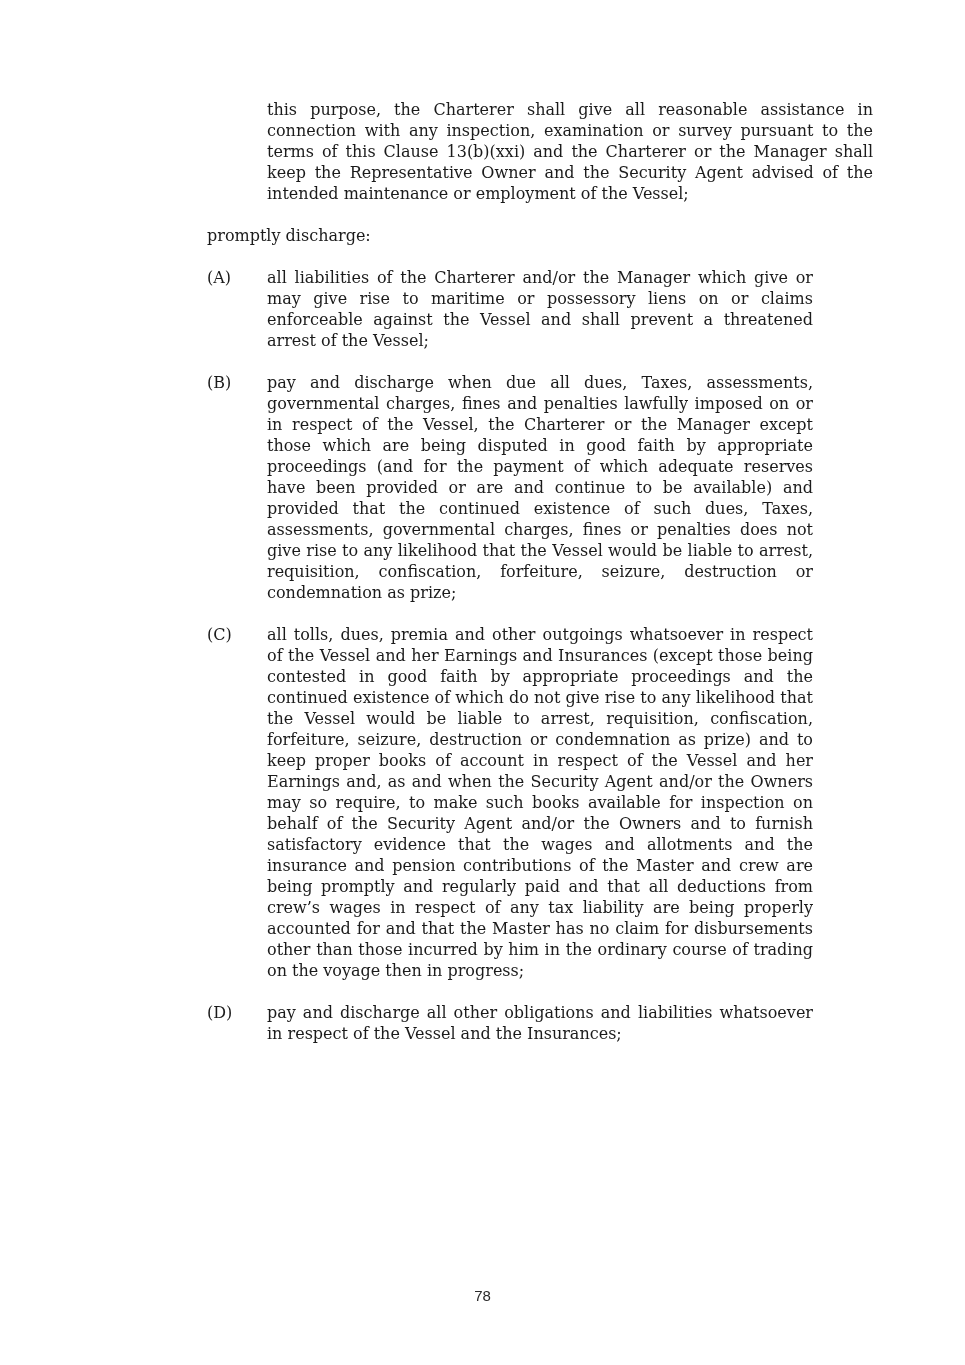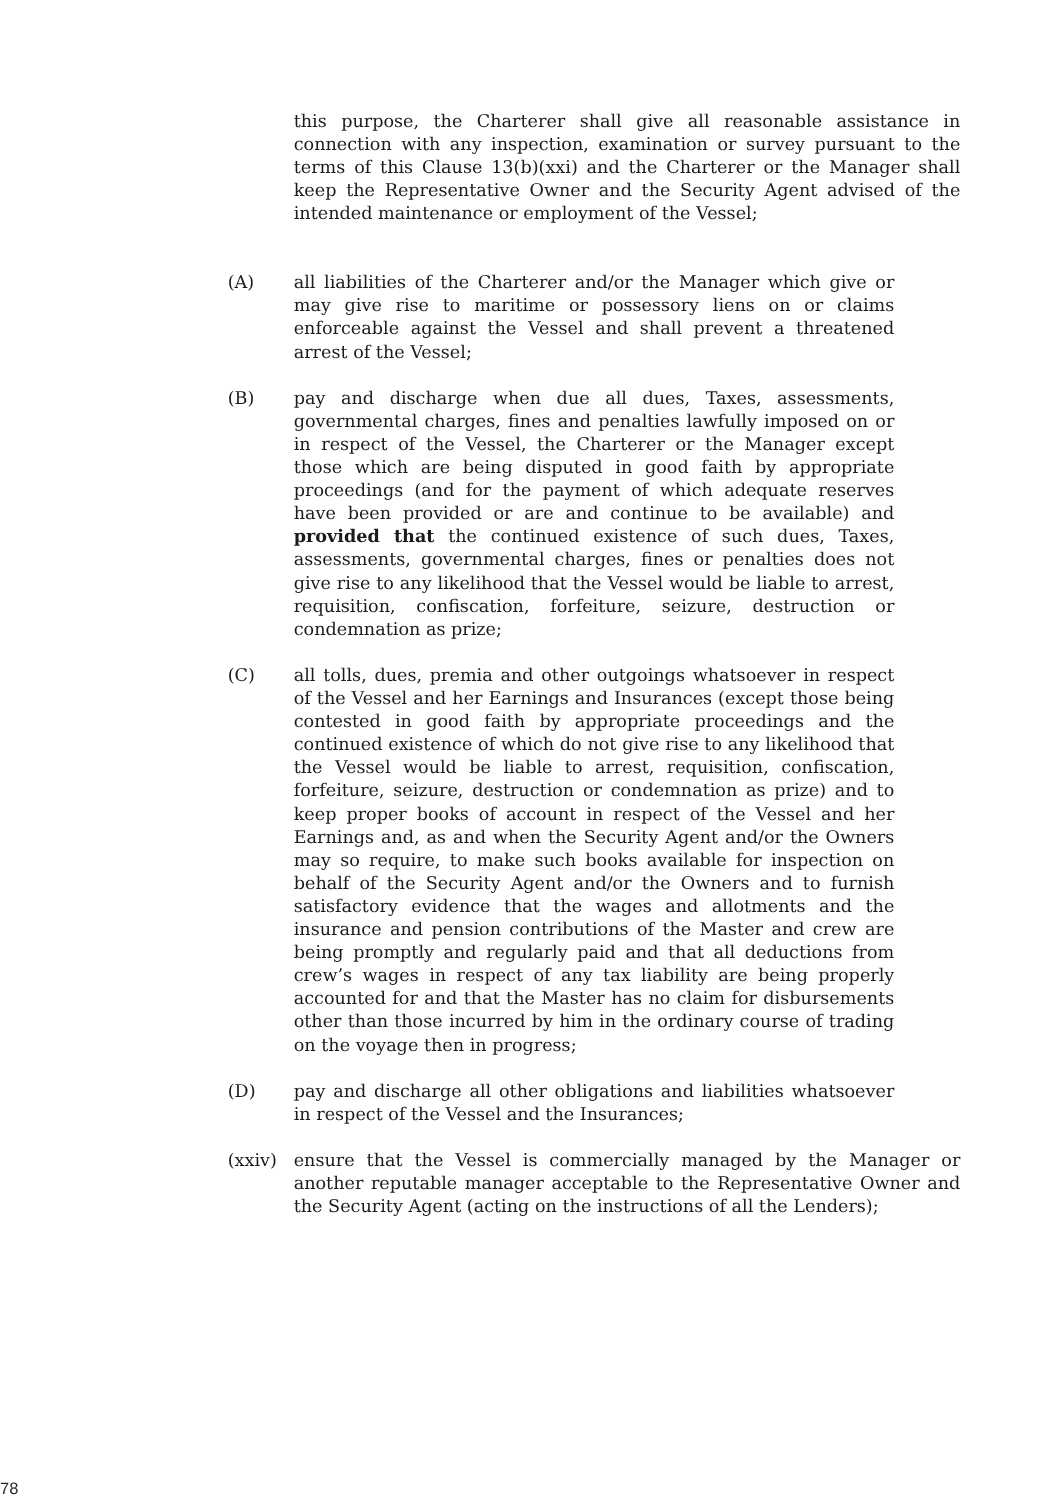--- a/index.html
+++ b/index.html
@@ -47,44 +47,46 @@
     display: flex;
     margin-top: 21px;
   }
   .l2-label {
     flex: 0 0 60px;
   }
   .l2-body {
     width: 546px;
   }
   .bold {
-    font-weight: bold;
+    font-weight: normal;
     margin-top: 42px;
   }
   .page-number {
     position: absolute;
     left: 0;
     right: 0;
-    top: 1345px;
+    top: 1287px;
+    text-align: center;
     font-family: "Liberation Sans", sans-serif;
     font-size: 15px;
     line-height: 18px;
     color: #2a2a2a;
   }
 </style>
 </head>
 <body>
 
 <div class="page">
   <div class="content">
 
     <p class="intro">this purpose, the Charterer shall give all reasonable assistance in connection with any inspection, examination or survey pursuant to the terms of this Clause 13(b)(xxi) and the Charterer or the Manager shall keep the Representative Owner and the Security Agent advised of the intended maintenance or employment of the Vessel;</p>
 
     <div class="l1">
       <div class="l1-body">
+        <p>promptly discharge:</p>
 
         <div class="l2">
           <span class="l2-label">(A)</span>
           <div class="l2-body">
             <p>all liabilities of the Charterer and/or the Manager which give or may give rise to maritime or possessory liens on or claims enforceable against the Vessel and shall prevent a threatened arrest of the Vessel;</p>
           </div>
         </div>
 
         <div class="l2">
           <span class="l2-label">(B)</span>
@@ -104,23 +106,17 @@
           <span class="l2-label">(D)</span>
           <div class="l2-body">
             <p>pay and discharge all other obligations and liabilities whatsoever in respect of the Vessel and the Insurances;</p>
           </div>
         </div>
 
       </div>
     </div>
 
 
-    <div class="l1">
-      <span class="l1-label">(xxiv)</span>
-      <div class="l1-body">
-        <p>ensure that the Vessel is commercially managed by the Manager or another reputable manager acceptable to the Representative Owner and the Security Agent (acting on the instructions of all the Lenders);</p>
-      </div>
-    </div>
 
   </div>
 
   <div class="page-number">78</div>
 </div>
 
 </body></html>

